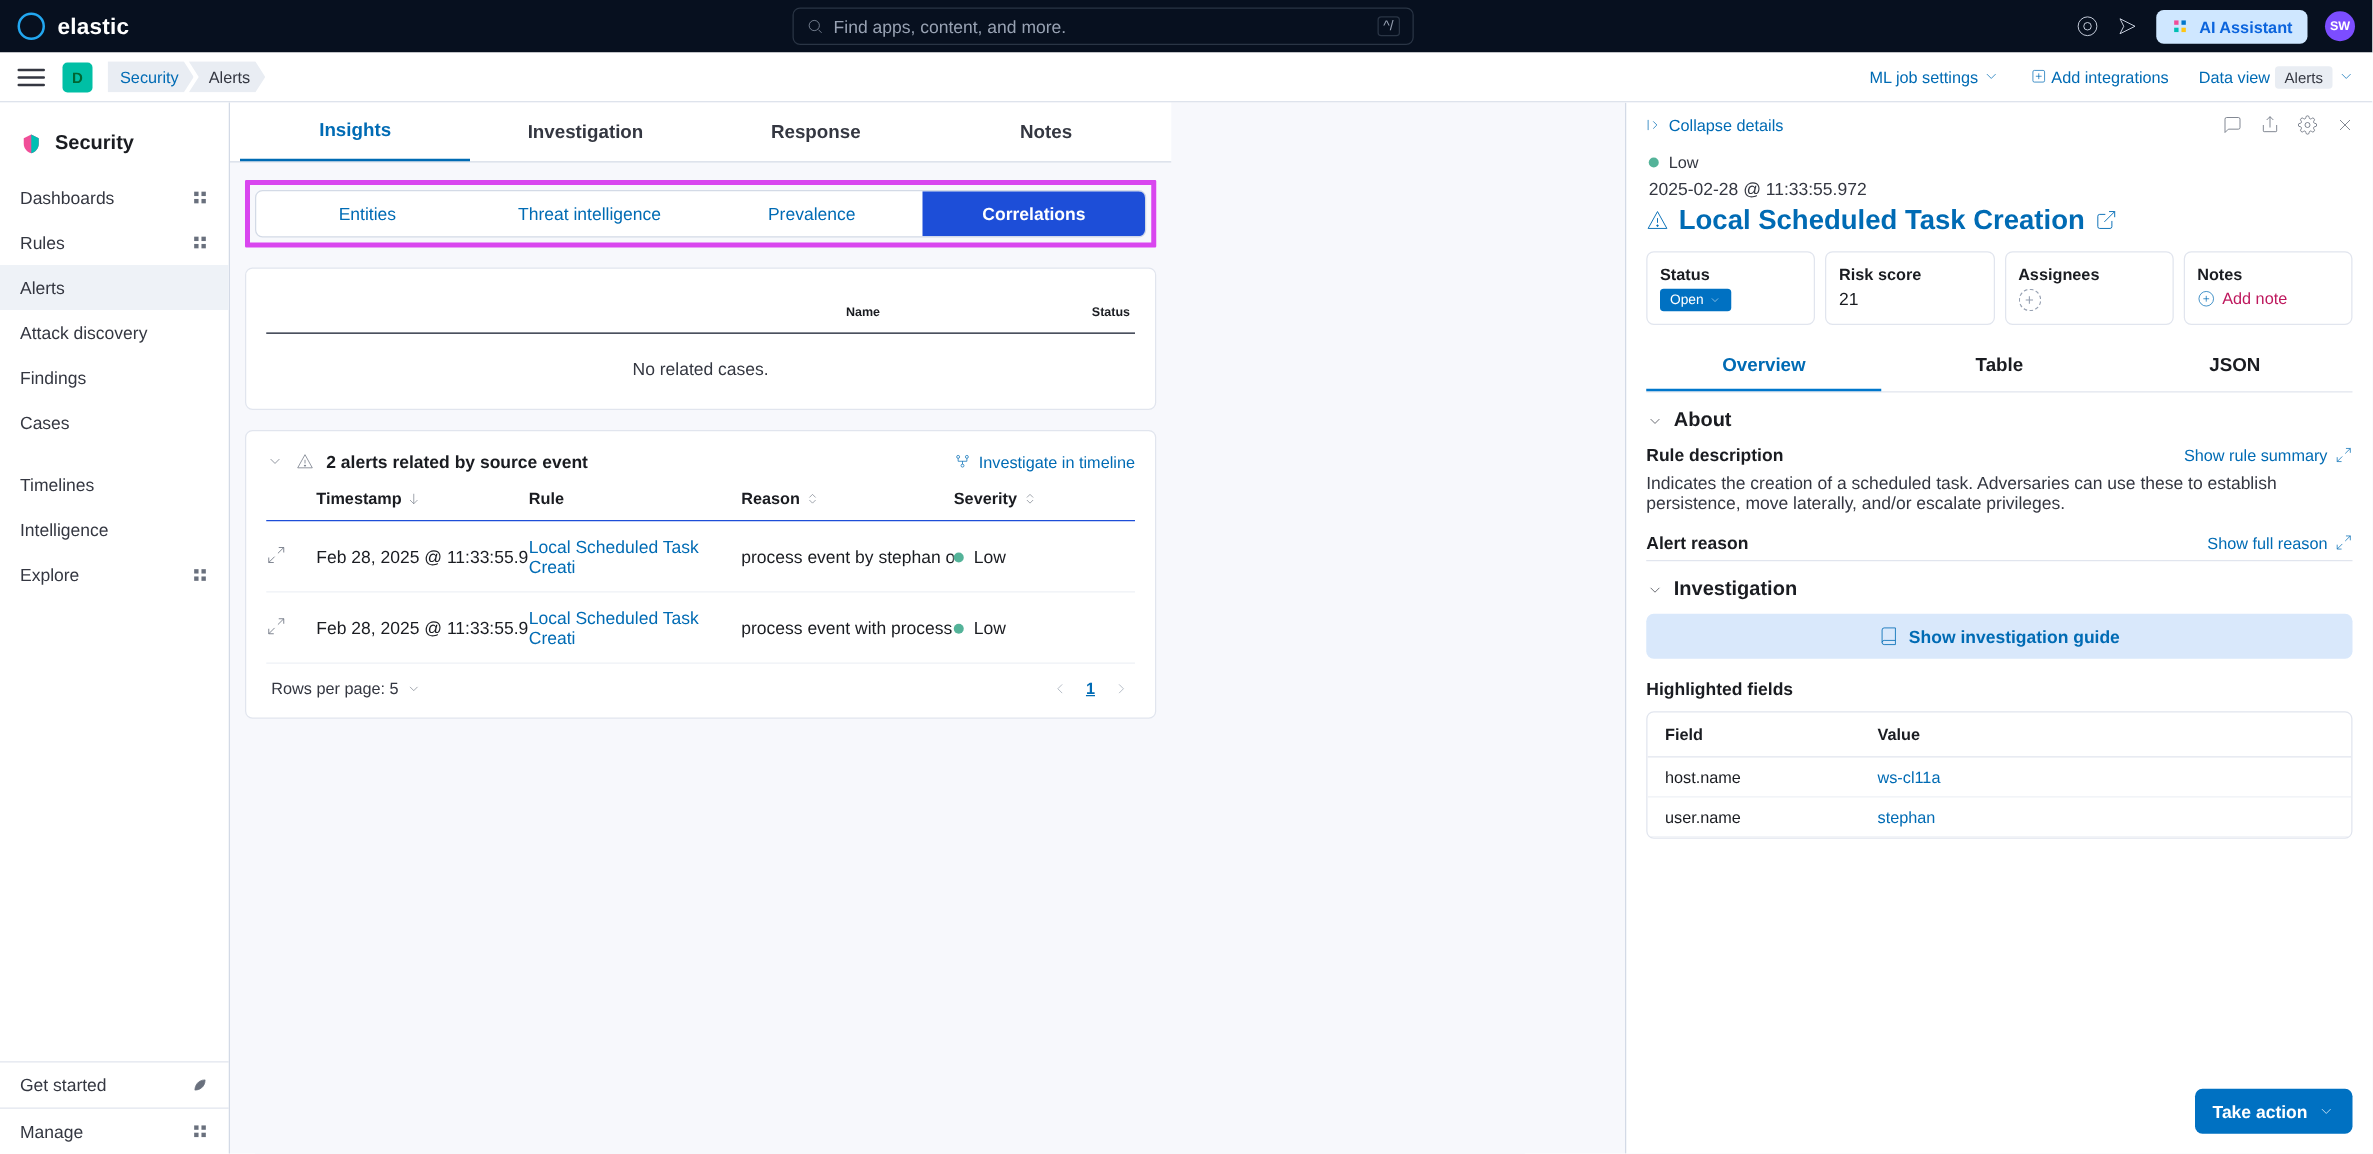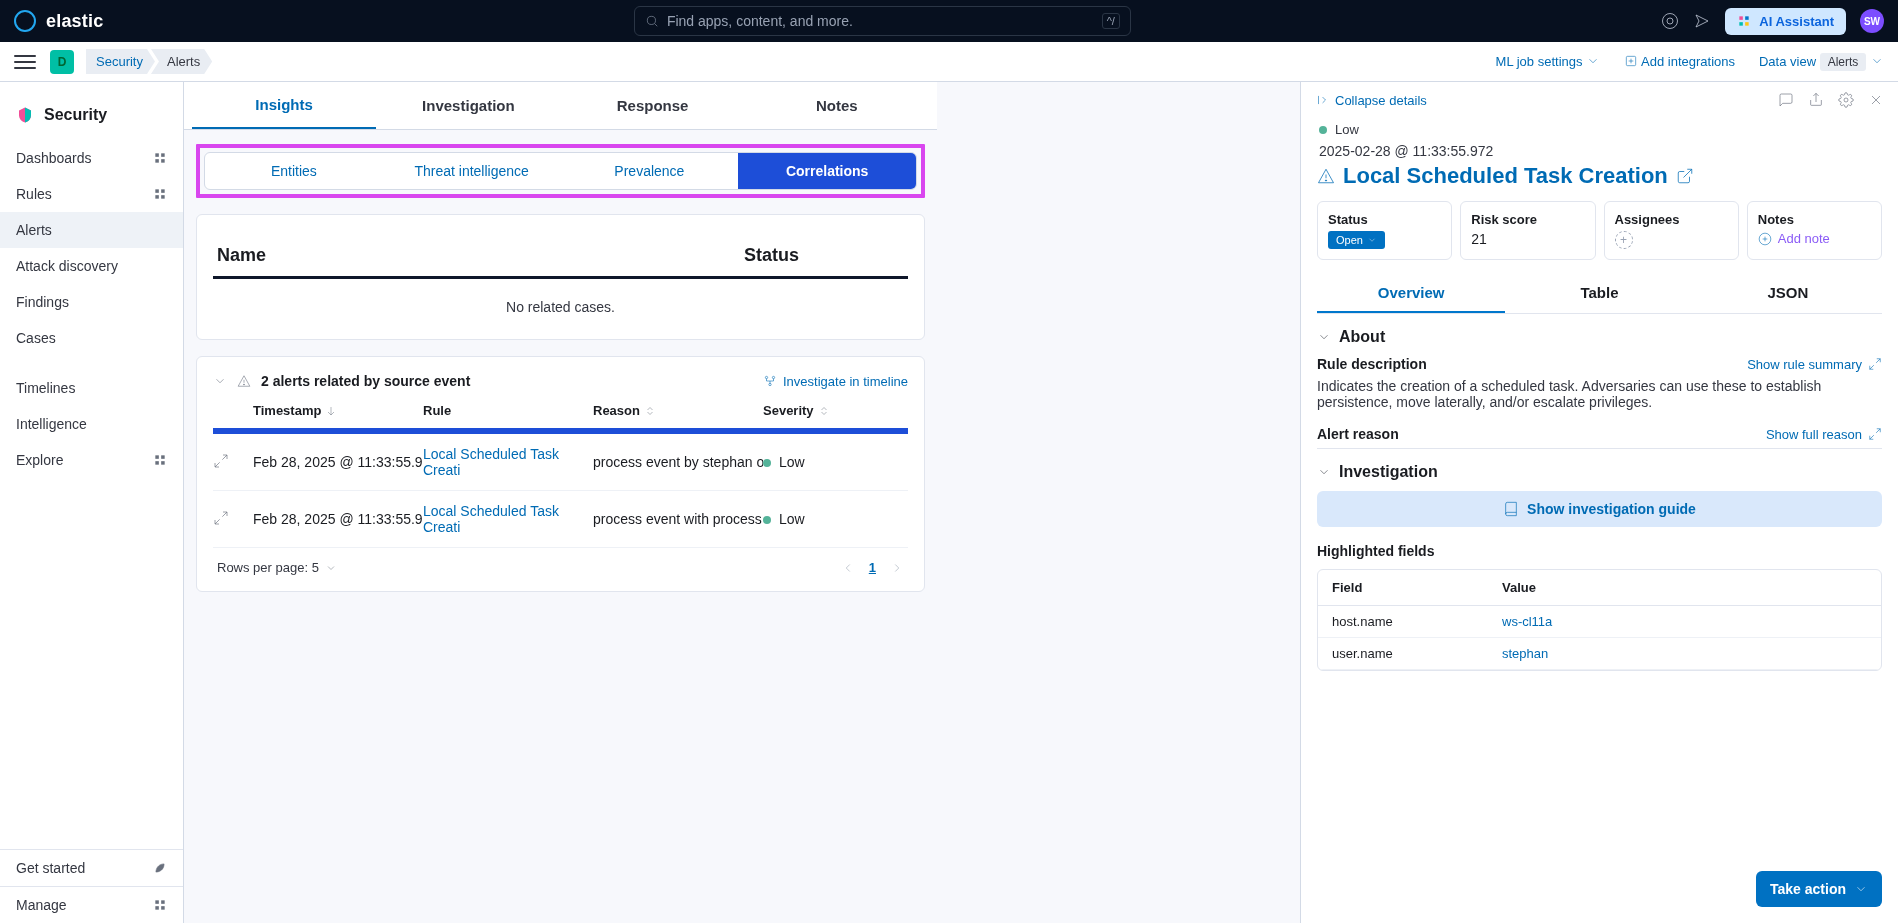--- a/index.html
+++ b/index.html
@@ -51,28 +51,28 @@
 .mid-tab { flex:1; display:flex; align-items:center; justify-content:center; font-weight:700; color:#343741; font-size:15px; cursor:pointer;}
 .mid-tab.active { color:#006bb4; border-bottom:2px solid #006bb4;}
 .highlight-box { margin:14px 12px; border:4px solid #d946ef; padding:4px; border-radius:1px;}
 .subtab-row { display:flex; gap:0; background:#fff; border:1px solid #d3dae6; border-radius:6px; overflow:hidden;}
 .subtab { flex:1; text-align:center; padding:10px 4px; font-size:14px; color:#006bb4; cursor:pointer;}
 .subtab.active { background:#1d4ed8; color:#fff; font-weight:700;}
 
 .panel { background:#fff; border:1px solid #e1e5ee; border-radius:6px; margin:16px 12px; padding:16px;}
 .panel-head { display:flex; align-items:center; gap:10px; font-weight:700; font-size:14px;}
 .panel-head svg { width:14px;height:14px; stroke:#69707d; fill:none;}
-.tbl-hd { display:flex; gap:40px; color:#1a1c21; font-weight:700; padding:14px 4px 10px; border-bottom:3px solid #0f172a; font-size:18px;}
+.tbl-hd { display:flex; gap:40px; color:#1a1c21; font-weight:700; padding:14px 4px 10px; border-bottom:1px solid #0f172a; font-size:10px;text-align:right;}
 .tbl-empty { text-align:center; color:#343741; padding:20px 0 8px; font-size:14px;}
 
 .list-head { display:flex; align-items:center; justify-content:space-between;}
 .link-sm { color:#006bb4; font-size:13px; display:flex; align-items:center; gap:6px;}
 .link-sm svg {width:14px;height:14px; stroke:#006bb4; fill:none;}
 
-.grid-hd { display:grid; grid-template-columns: 40px 170px 170px 170px 120px; gap:0; font-weight:700; font-size:13px; padding:14px 0 10px; border-bottom:6px solid #1d4ed8;}
+.grid-hd { display:grid; grid-template-columns: 40px 170px 170px 170px 120px; gap:0; font-weight:700; font-size:13px; padding:14px 0 10px; border-bottom:1px solid #1d4ed8;}
 .grid-hd div {display:flex; align-items:center; gap:4px;}
 .grid-row { display:grid; grid-template-columns: 40px 170px 170px 170px 120px; padding:12px 0; border-bottom:1px solid #eef1f6; font-size:14px; align-items:center;}
 .grid-row .rule {color:#006bb4;}
 .grid-row .ts, .grid-row .reason { white-space:nowrap; overflow:hidden; text-overflow:clip;}
 .sev-dot {width:8px;height:8px;border-radius:50%; background:#54b399; display:inline-block; margin-right:8px;}
 .exp-ico {width:16px;height:16px; stroke:#69707d; fill:none;}
 .sort-ico {width:12px;height:12px; stroke:#69707d; fill:none;}
 
 .pager { display:flex; align-items:center; justify-content:space-between; padding:12px 4px 0;}
 .pager-left { font-size:13px; color:#343741; display:flex; align-items:center; gap:6px;}
@@ -89,21 +89,21 @@
 .fly-body { padding:4px 16px 0; overflow:auto; flex:1;}
 .sev-row { display:flex; align-items:center; gap:8px; color:#343741; font-size:13px; margin:6px 2px;}
 .sev-row .dot{width:8px;height:8px;border-radius:50%; background:#54b399;}
 .detail-title { color:#006bb4; font-size:22px; font-weight:700; margin:4px 0 12px; display:flex; align-items:center; gap:8px;}
 .detail-title svg {width:18px;height:18px; stroke:#006bb4; fill:none;}
 .meta-row { display:flex; gap:8px; margin-bottom:14px;}
 .meta-card { flex:1; border:1px solid #e1e5ee; border-radius:6px; padding:10px;}
 .meta-card .lbl{ font-weight:700; font-size:13px;}
 .open-badge { background:#0071c2; color:#fff; font-size:11px; padding:3px 8px; border-radius:3px; display:inline-flex; align-items:center; gap:4px; margin-top:4px;}
 .open-badge svg{width:10px;height:10px; stroke:#fff; fill:none;}
-.addnote {color:#8b5cf6; font-size:13px; display:inline-flex; align-items:center; gap:6px; margin-top:4px;}
+.addnote {color:#be185d; font-size:13px; display:inline-flex; align-items:center; gap:6px; margin-top:4px;}
 .addnote svg{width:14px;height:14px; stroke:#006bb4; fill:none;}
 .assignee-plus{ width:18px;height:18px; border-radius:50%; border:1px dashed #98a2b3; display:flex;align-items:center;justify-content:center; color:#98a2b3; font-size:12px; margin-top:4px;}
 
 .fly-tabs { display:flex; border-bottom:1px solid #e1e5ee; margin-bottom:14px;}
 .fly-tab { flex:1; text-align:center; padding:10px 0; font-weight:700; font-size:15px; cursor:pointer;}
 .fly-tab.active { color:#006bb4; border-bottom:2px solid #07c;}
 .sect-head { display:flex; align-items:center; gap:8px; font-weight:700; font-size:16px; margin:10px 0;}
 .sect-head svg {width:14px;height:14px; stroke:#343741; fill:none;}
 .row-between {display:flex; justify-content:space-between; align-items:center;}
 .sub-h { font-weight:700; font-size:14px; }

